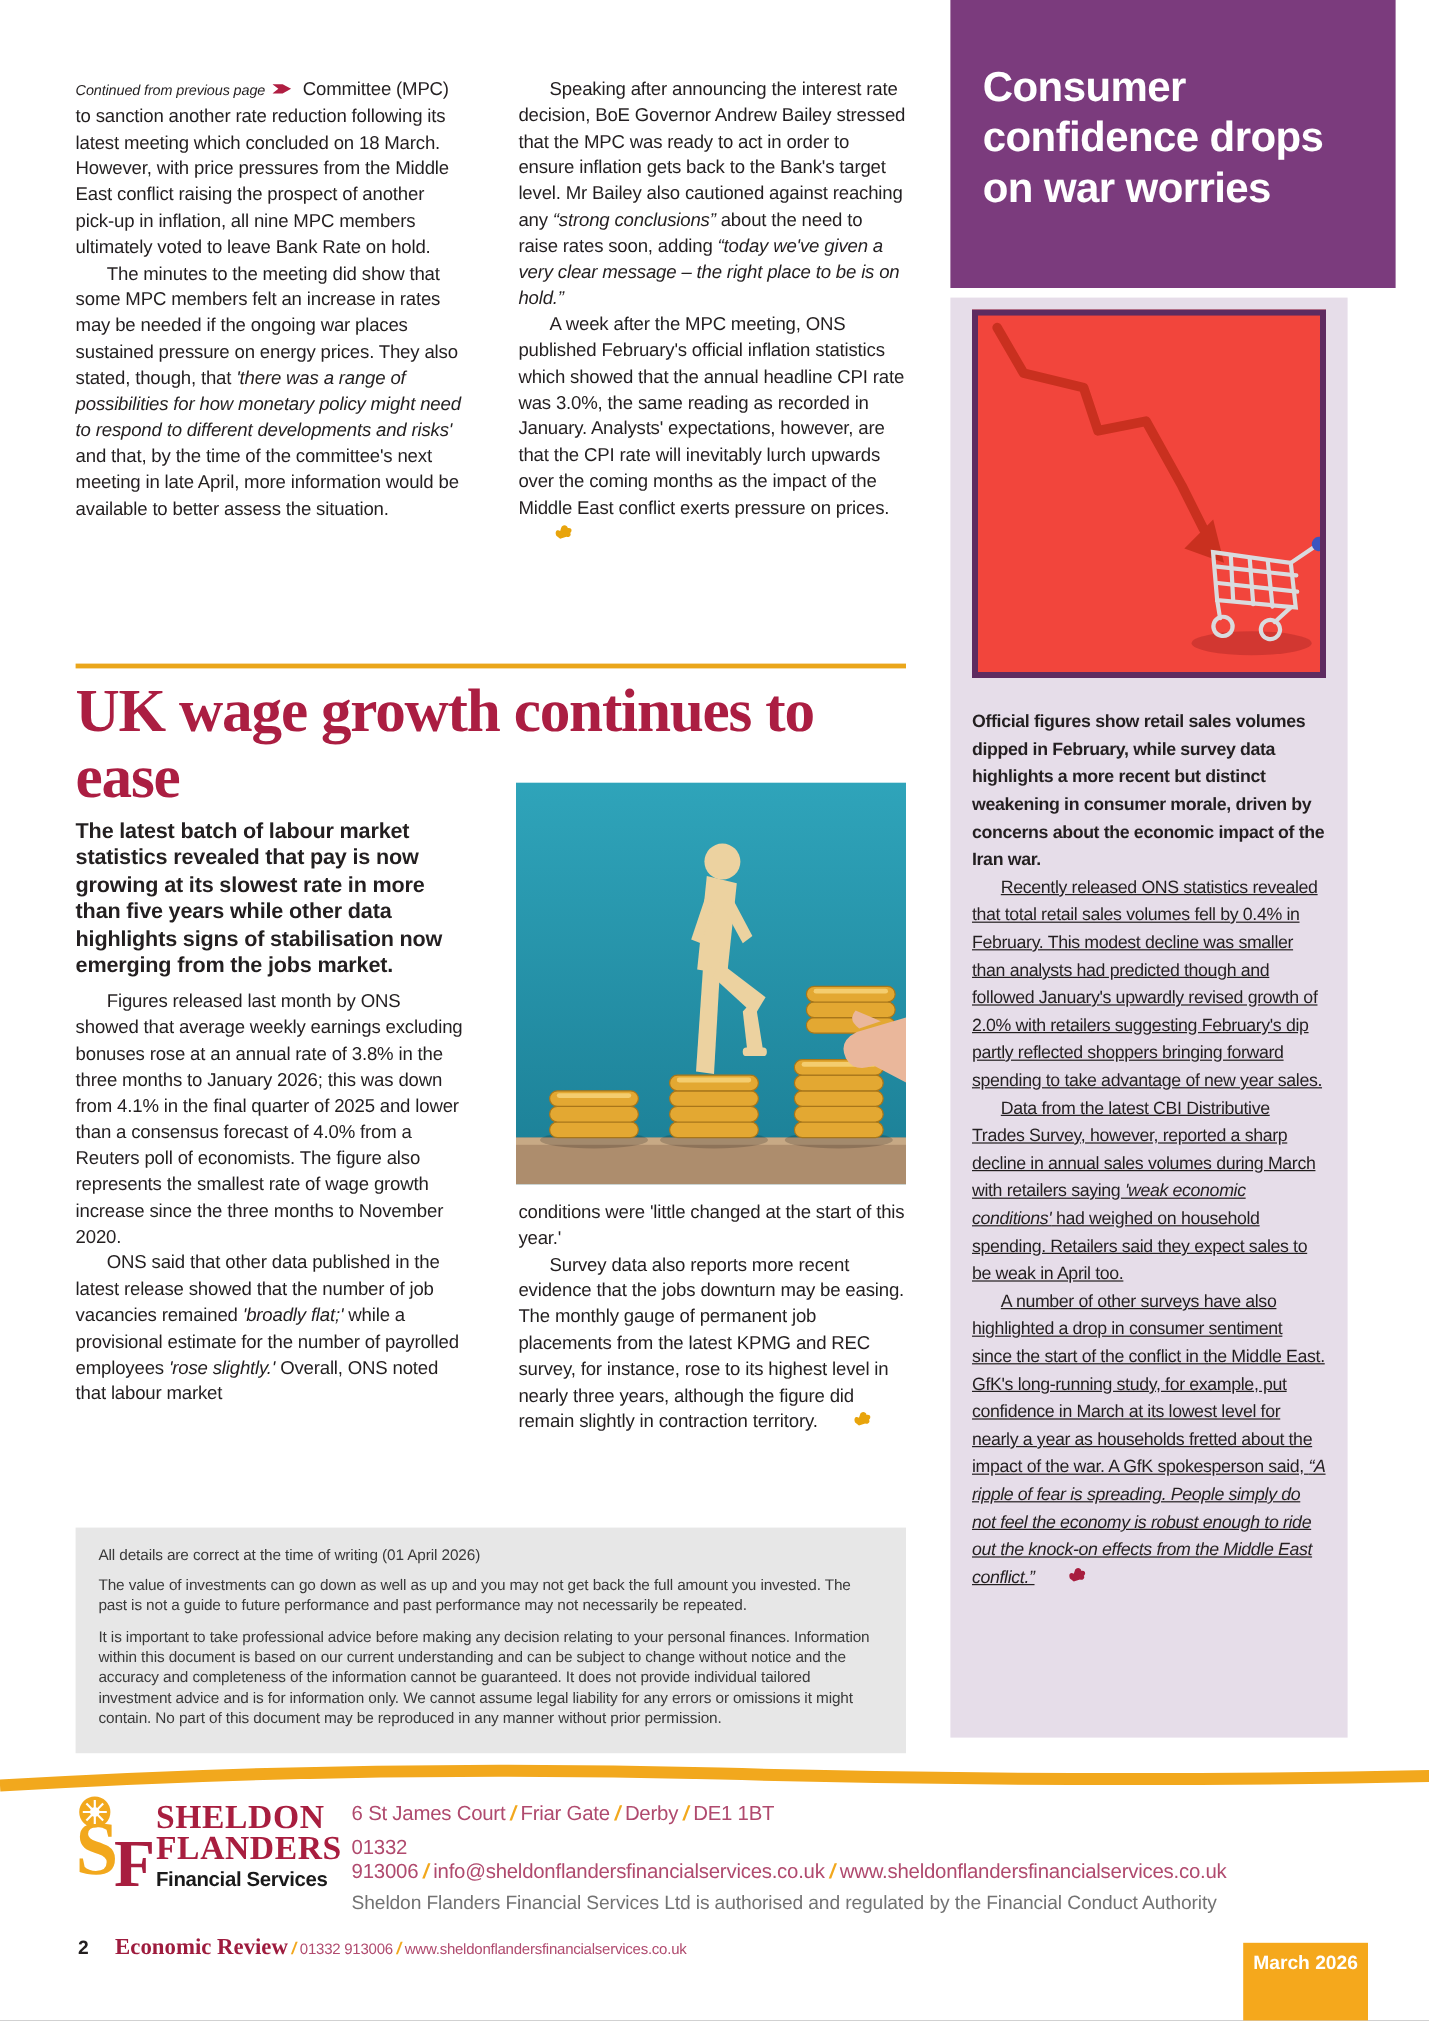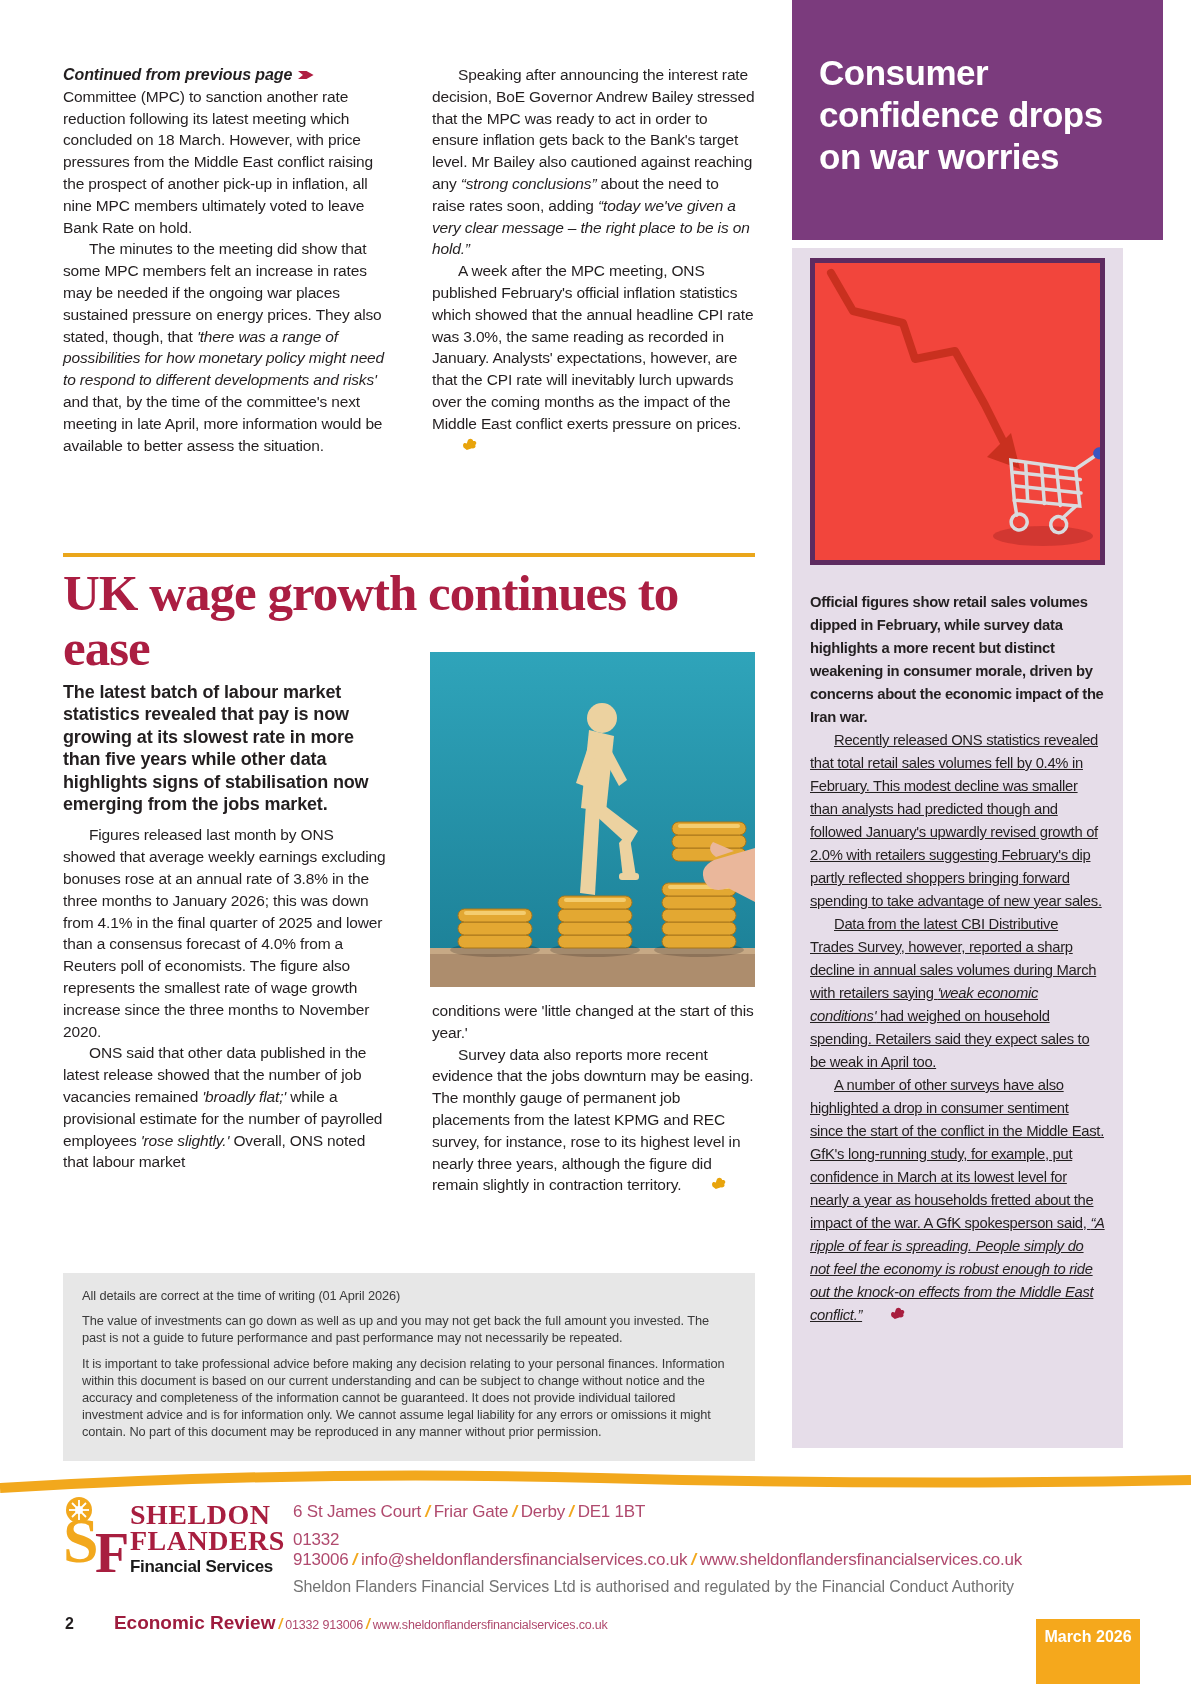--- a/index.html
+++ b/index.html
@@ -8,21 +8,21 @@
 
   
   .body  { font-size:15.5px; line-height:21.8px; letter-spacing:-0.15px; margin:0; }
   .ind   { text-indent:26px; }
   .i     { font-style:italic; }
   .intro { font-weight:bold; font-size:18px; line-height:22.4px; letter-spacing:-0.15px; margin:0 0 9px 0; }
 
   
   .cont-article { position:absolute; left:63px; top:64px; width:692px; display:flex; gap:46px; }
   .col { width:323px; }
-  .cont-label { font-size:16px; font-style:italic; font-weight:bold; letter-spacing:-0.1px; }
+  .cont-label { font-size:12px; font-style:italic; font-weight:normal; letter-spacing:-0.1px; }
   .cont-arrow svg { vertical-align:baseline; margin:0 4px 0 2px; }
 
   
   .gold-rule { position:absolute; left:63px; top:553px; width:692px; height:4px; background:#eaa61b; }
   .wage-title { position:absolute; left:63px; top:566px; width:660px; margin:0;
                 font-family:"Liberation Serif", serif; font-weight:bold; font-size:51px; line-height:55px;
                 color:#ab1e42; letter-spacing:-1px; }
   .wage-col1 { position:absolute; left:63px; top:681px; width:323px; }
   .wage-img  { position:absolute; left:430px; top:652px; width:325px; height:335px; display:block; }
   .wage-col2 { position:absolute; left:432px; top:1000px; width:323px; }
@@ -57,21 +57,21 @@
                font-size:28px; line-height:26px; letter-spacing:0.5px; }
   .logo-sub  { font-size:17px; font-weight:bold; color:#1a1a1a; letter-spacing:-0.3px; margin-top:3px; }
 
   .footer-contact { position:absolute; left:293px; top:1502px; width:760px; }
   .addr  { font-size:17px; color:#b04a6e; margin:0 0 8px 0; letter-spacing:-0.2px; }
   .slash { color:#f2a81d; font-style:italic; font-weight:bold; padding:0 4px; }
   .legal { font-size:16px; color:#737373; margin:4px 0 4px 0; letter-spacing:-0.1px; }
 
   .footer-bar { position:absolute; left:65px; top:1612px; display:flex; align-items:baseline; }
   .pagenum { font-weight:bold; font-size:16px; color:#231f20; }
-  .pub { font-family:Liberation Sans, sans-serif; font-weight:bold; color:#9e1c3e; font-size:19px; margin-left:40px; }
+  .pub { font-family:Liberation Serif, serif; font-weight:bold; color:#9e1c3e; font-size:19px; margin-left:22px; }
   .bar-small { font-size:12.5px; color:#b04a6e; letter-spacing:-0.2px; }
   .bar-slash { color:#f2a81d; font-style:italic; font-weight:bold; font-size:14px; padding:0 3px; }
 
   .issue-box { position:absolute; left:1036px; top:1619px; width:104px; height:65px; background:#f5a81c;
                color:#ffffff; font-weight:bold; font-size:16px; text-align:center;
                box-sizing:border-box; padding-top:9px; }
 </style>
 </head>
 <body>
 

